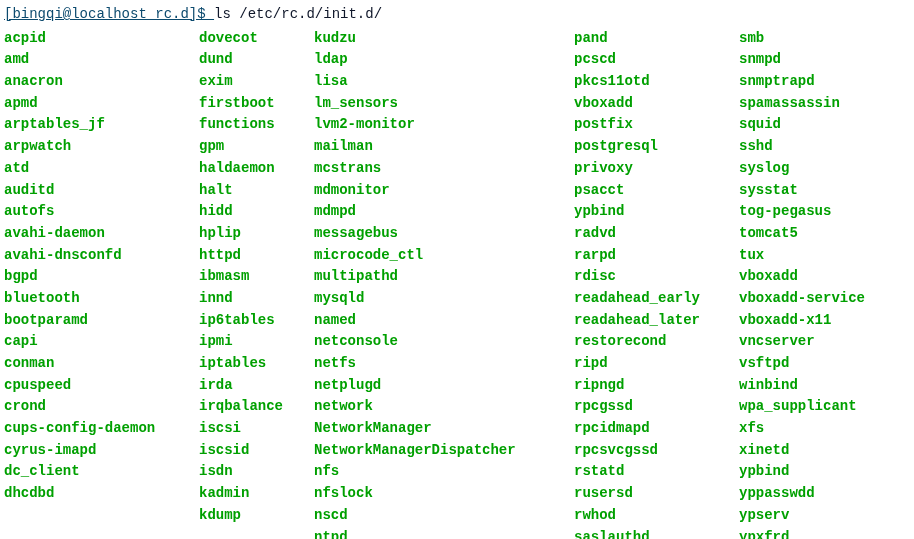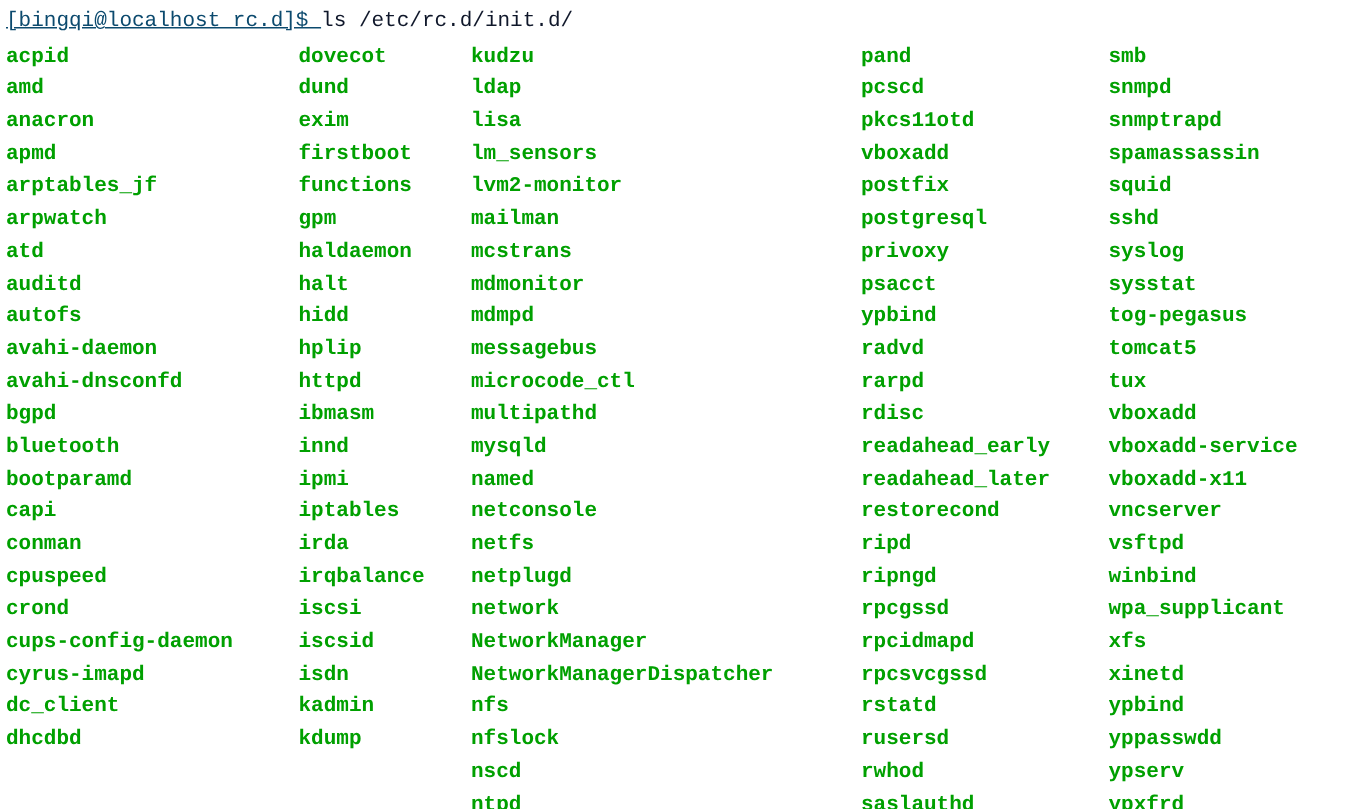--- a/index.html
+++ b/index.html
@@ -86,20 +86,21 @@
       <span class="entry">firstboot</span>
       <span class="entry">functions</span>
       <span class="entry">gpm</span>
       <span class="entry">haldaemon</span>
       <span class="entry">halt</span>
       <span class="entry">hidd</span>
       <span class="entry">hplip</span>
       <span class="entry">httpd</span>
       <span class="entry">ibmasm</span>
       <span class="entry">innd</span>
+      <span class="entry">ip6tables</span>
       <span class="entry">ipmi</span>
       <span class="entry">iptables</span>
       <span class="entry">irda</span>
       <span class="entry">irqbalance</span>
       <span class="entry">iscsi</span>
       <span class="entry">iscsid</span>
       <span class="entry">isdn</span>
       <span class="entry">kadmin</span>
       <span class="entry">kdump</span>
     </div>

